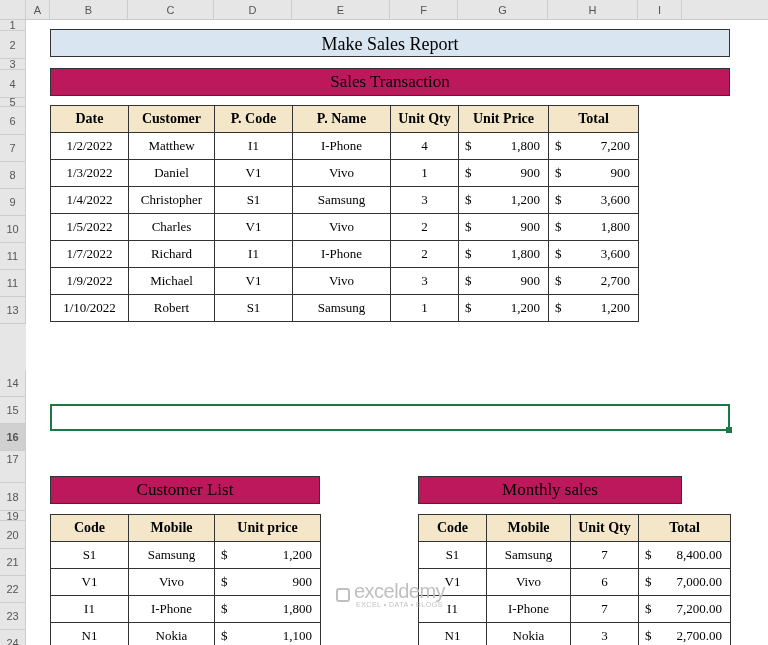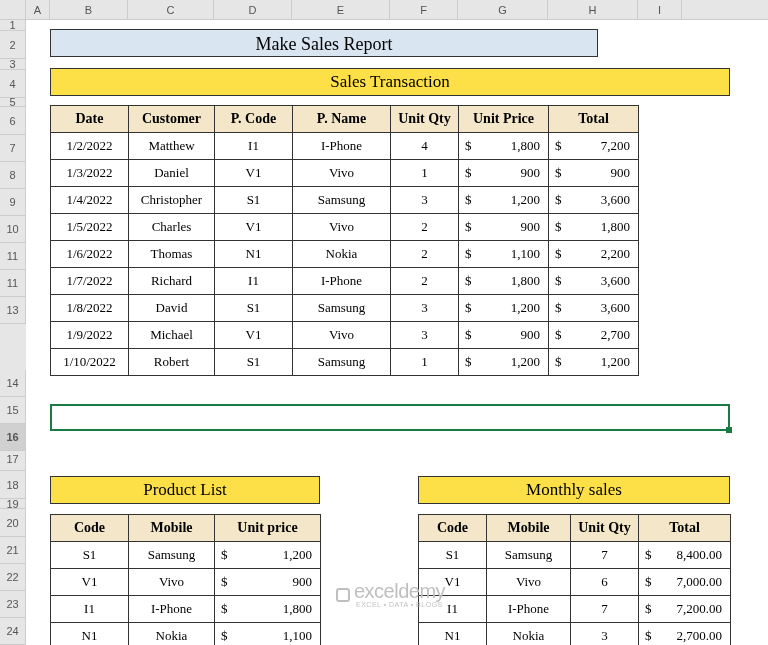--- a/index.html
+++ b/index.html
@@ -49,39 +49,39 @@
   .sheet {
     position: absolute;
     left: 26px;
     top: 20px;
     width: 742px;
   }
   .title-banner {
     position: absolute;
     left: 24px;
     top: 9px;
-    width: 548px;
+    width: 680px;
     height: 28px;
     background: #d9e6f2;
     border: 1px solid #333;
     text-align: center;
     line-height: 28px;
     font-size: 18px;
   }
   .section-banner {
-    background: #fde047;
+    background: #be185d;
     border: 1px solid #333;
     text-align: center;
     font-size: 17px;
     line-height: 26px;
     height: 28px;
   }
   .sales-banner { position: absolute; left: 24px; top: 48px; width: 680px; }
   .prodlist-banner { position: absolute; left: 24px; top: 456px; width: 270px; }
-  .monthly-banner { position: absolute; left: 392px; top: 456px; width: 312px; }
+  .monthly-banner { position: absolute; left: 392px; top: 456px; width: 264px; }
   table {
     border-collapse: collapse;
     position: absolute;
   }
   td, th {
     border: 1px solid #333;
     padding: 0 6px;
     text-align: center;
     vertical-align: middle;
     height: 27px;
@@ -159,21 +159,21 @@
     <div style="height: 27px; line-height: 27px;">7</div>
     <div style="height: 27px; line-height: 27px;">8</div>
     <div style="height: 27px; line-height: 27px;">9</div>
     <div style="height: 27px; line-height: 27px;">10</div>
     <div style="height: 27px; line-height: 27px;">11</div>
     <div style="height: 27px; line-height: 27px;">11</div>
     <div style="height: 27px; line-height: 27px;">13</div>
     <div style="height: 27px; line-height: 27px; margin-top: 46px;">14</div>
     <div style="height: 27px; line-height: 27px;">15</div>
     <div class="selected" style="height: 27px; line-height: 27px;">16</div>
-    <div style="height: 20px; line-height: 16px;">17</div>
+    <div style="height: 32px; line-height: 16px;">17</div>
     <div style="height: 28px; line-height: 28px;">18</div>
     <div style="height: 10px; line-height: 10px;">19</div>
     <div style="height: 28px; line-height: 28px;">20</div>
     <div style="height: 27px; line-height: 27px;">21</div>
     <div style="height: 27px; line-height: 27px;">22</div>
     <div style="height: 27px; line-height: 27px;">23</div>
     <div style="height: 27px; line-height: 27px;">24</div>
   </div>
 
 <div class="sheet">
@@ -225,68 +225,50 @@
         <tr>
           <td>1/5/2022</td>
           <td>Charles</td>
           <td>V1</td>
           <td>Vivo</td>
           <td>2</td>
           <td class="money">$<span class="val">900</span></td>
           <td class="money">$<span class="val">1,800</span></td>
         </tr>
         <tr>
-          <td>1/6/2022</td>
-          <td>Thomas</td>
-          <td>N1</td>
-          <td>Nokia</td>
-          <td>2</td>
-          <td class="money">$<span class="val">1,100</span></td>
-          <td class="money">$<span class="val">2,200</span></td>
-        </tr>
-        <tr>
           <td>1/7/2022</td>
           <td>Richard</td>
           <td>I1</td>
           <td>I-Phone</td>
           <td>2</td>
           <td class="money">$<span class="val">1,800</span></td>
           <td class="money">$<span class="val">3,600</span></td>
         </tr>
         <tr>
-          <td>1/8/2022</td>
-          <td>David</td>
-          <td>S1</td>
-          <td>Samsung</td>
-          <td>3</td>
-          <td class="money">$<span class="val">1,200</span></td>
-          <td class="money">$<span class="val">3,600</span></td>
-        </tr>
-        <tr>
           <td>1/9/2022</td>
           <td>Michael</td>
           <td>V1</td>
           <td>Vivo</td>
           <td>3</td>
           <td class="money">$<span class="val">900</span></td>
           <td class="money">$<span class="val">2,700</span></td>
         </tr>
         <tr>
           <td>1/10/2022</td>
           <td>Robert</td>
           <td>S1</td>
           <td>Samsung</td>
           <td>1</td>
           <td class="money">$<span class="val">1,200</span></td>
           <td class="money">$<span class="val">1,200</span></td>
         </tr>
       </tbody>
   </table>
 
-  <div class="section-banner prodlist-banner">Product List</div>
+  <div class="section-banner prodlist-banner">Customer List</div>
   <div class="section-banner monthly-banner">Monthly sales</div>
 
   <table class="prod-table">
     <thead>
         <tr id="prod-hdr">
           <th class="p-code">Code</th>
           <th class="p-mob">Mobile</th>
           <th class="p-price">Unit price</th>
         </tr>
       </thead>

